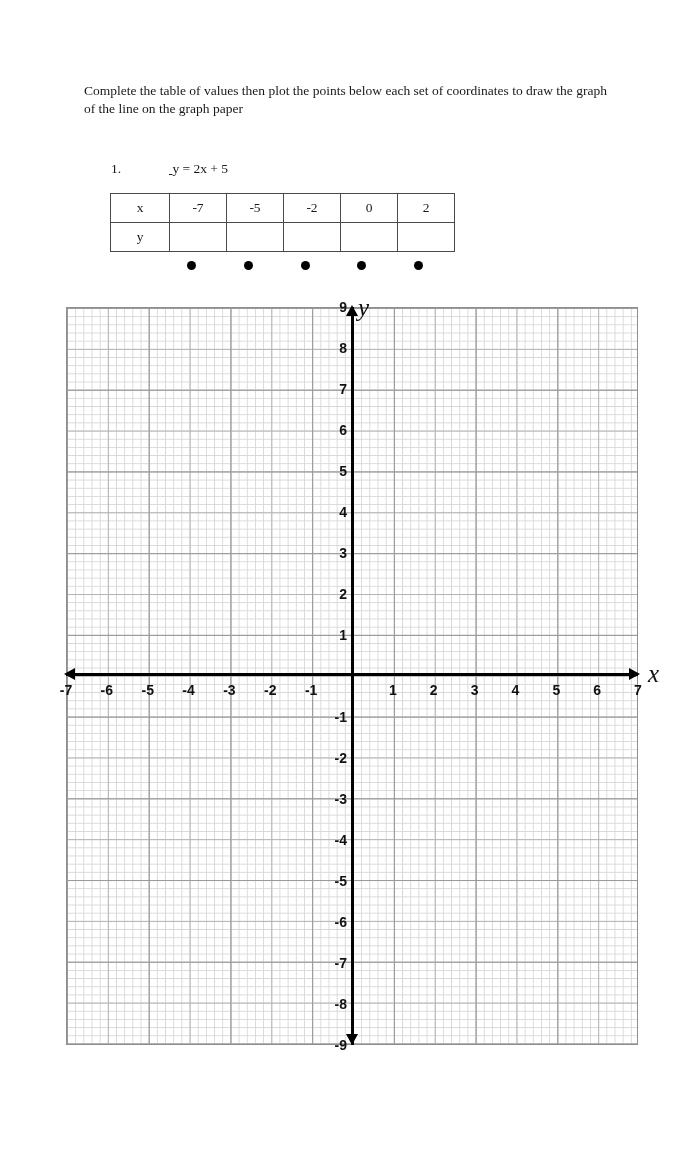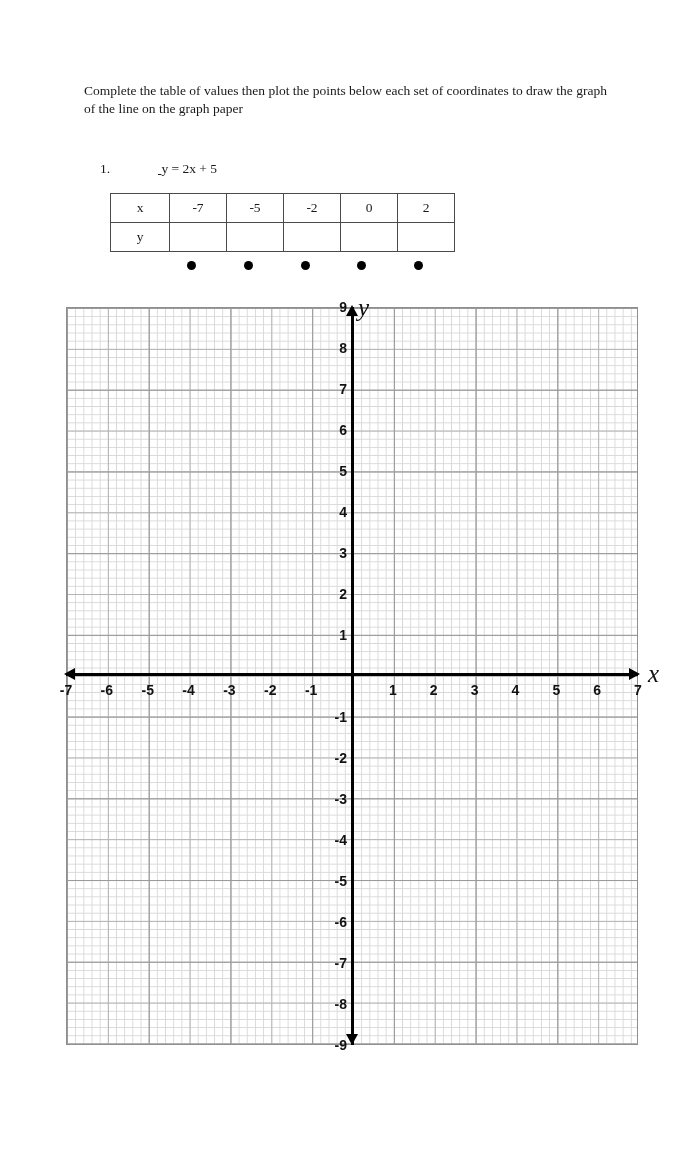--- a/index.html
+++ b/index.html
@@ -23,21 +23,21 @@
     top: 82px;
     width: 530px;
     font-size: 13.5px;
     line-height: 18px;
     color: #191919;
   }
 
   
   #question-row {
     position: absolute;
-    left: 100px;
+    left: 111px;
     top: 161px;
     width: 400px;
     font-size: 13.5px;
     color: #191919;
     text-decoration: underline;
   }
   #question-number {
     display: inline-block;
     width: 58px;
   }

